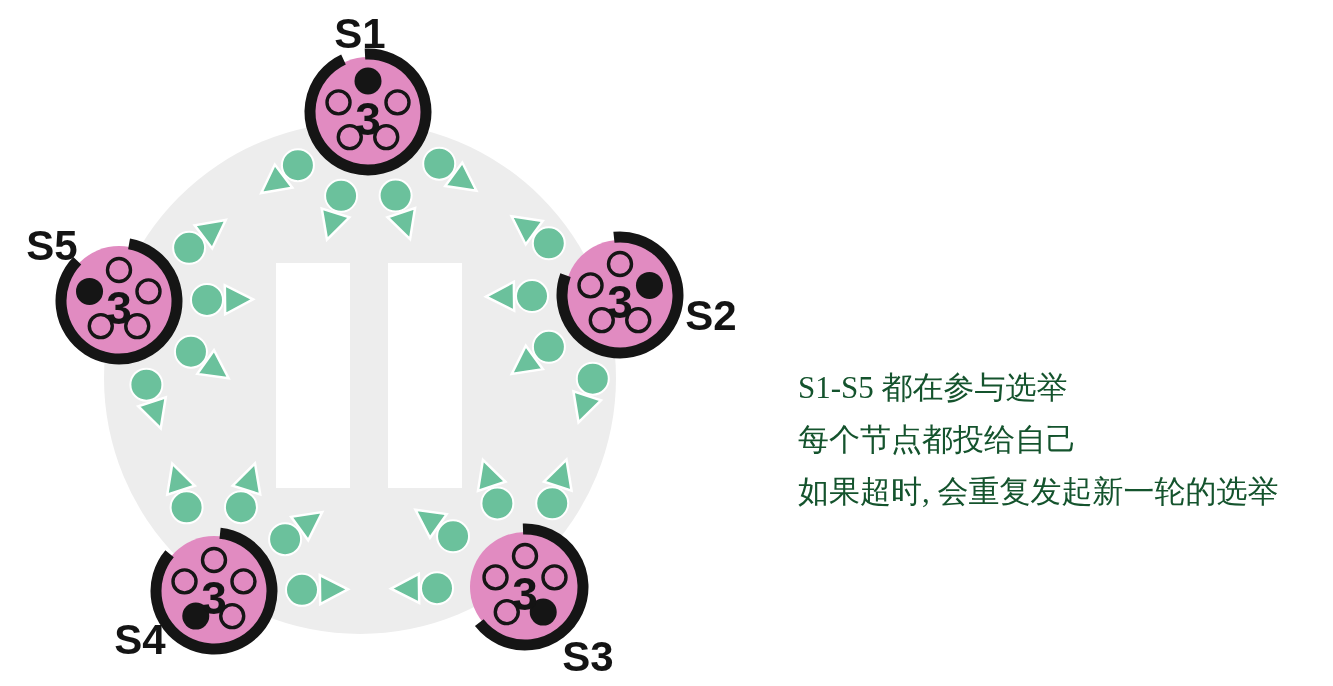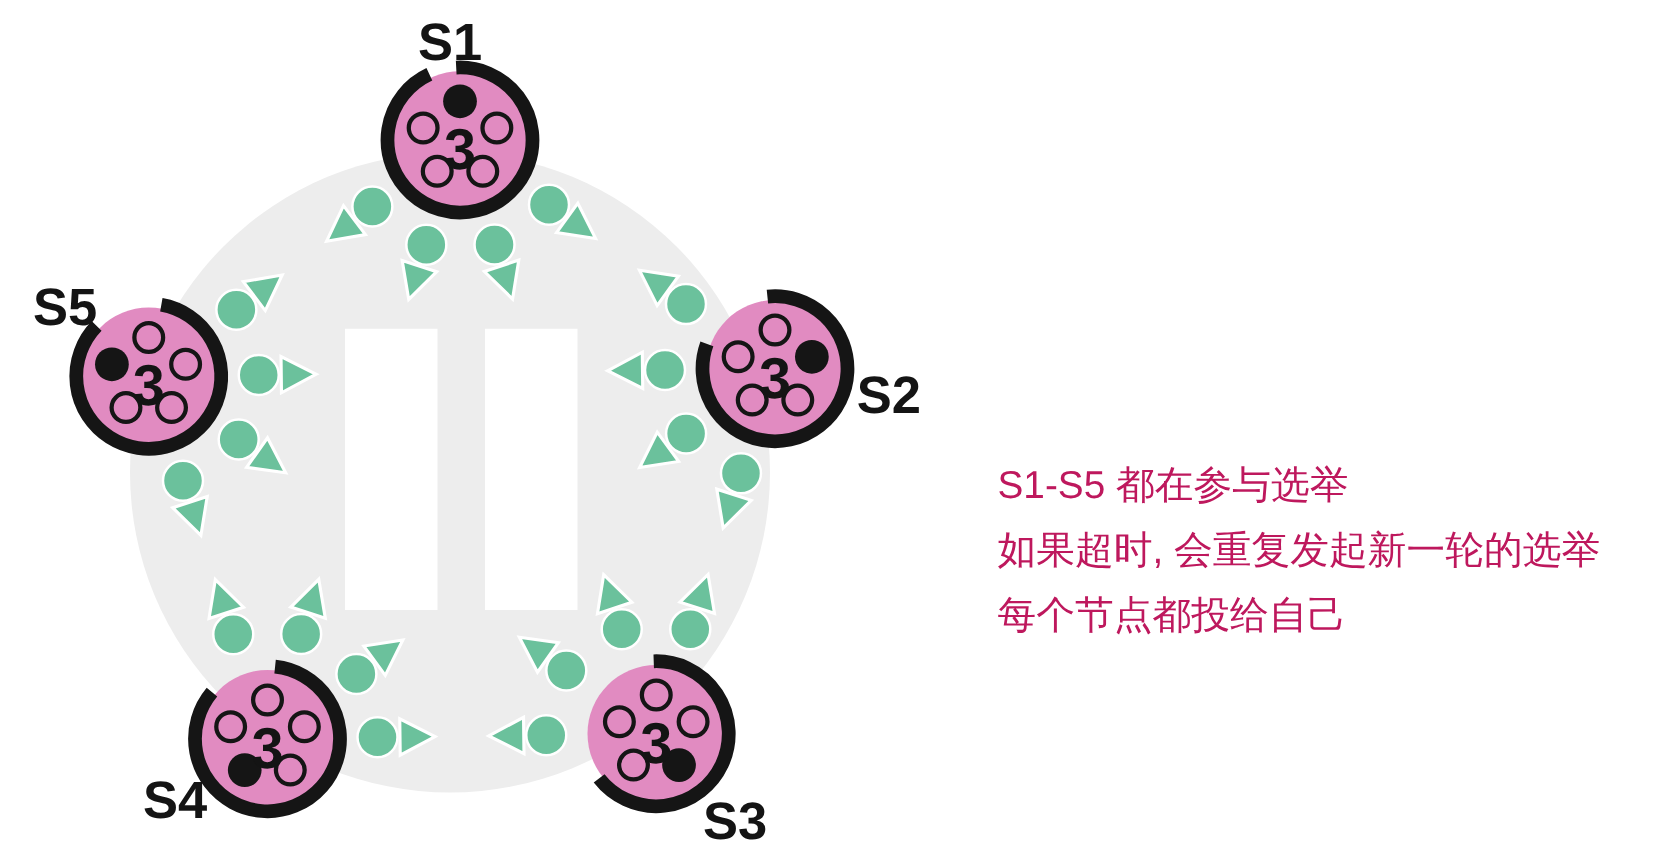--- a/index.html
+++ b/index.html
@@ -11,23 +11,23 @@
     overflow: hidden;
     font-family: "Liberation Sans", sans-serif;
   }
   .diagram-svg { position: absolute; left: 0; top: 0; }
   .annotation {
     position: absolute;
     left: 798px;
     top: 362px;
     font-size: 31px;
     line-height: 52px;
-    color: #be185d;
+    color: #14532d;
     white-space: nowrap;
-    font-family: Liberation Sans, sans-serif;
+    font-family: Liberation Serif, serif;
   }
   .annotation .line { display: block; }
   text.node-label {
     font-family: "Liberation Sans", "DejaVu Sans", sans-serif;
     font-weight: 700;
     font-size: 42px;
     fill: #141414;
   }
   text.term-label {
     font-family: "Liberation Sans", "DejaVu Sans", sans-serif;
@@ -178,16 +178,16 @@
         <circle cx="148.48275200514976" cy="291.42047317437664" r="11.5" fill="none" stroke="#151515" stroke-width="3.4"></circle>
         <circle cx="100.77865717893333" cy="326.07952682562336" r="11.5" fill="none" stroke="#151515" stroke-width="3.4"></circle>
         <circle cx="137.22134282106666" cy="326.07952682562336" r="11.5" fill="none" stroke="#151515" stroke-width="3.4"></circle>
         <text x="119" y="324" text-anchor="middle" class="term-label">3</text>
       </g>
       <text x="52" y="260" text-anchor="middle" class="node-label">S5</text>
     </svg>
 
   <div class="annotation">
     <span class="line">S1-S5 都在参与选举</span>
+    <span class="line">每个节点都投给自己</span>
     <span class="line">如果超时, 会重复发起新一轮的选举</span>
-    <span class="line">每个节点都投给自己</span>
   </div>
 </div>
 
 </body></html>

